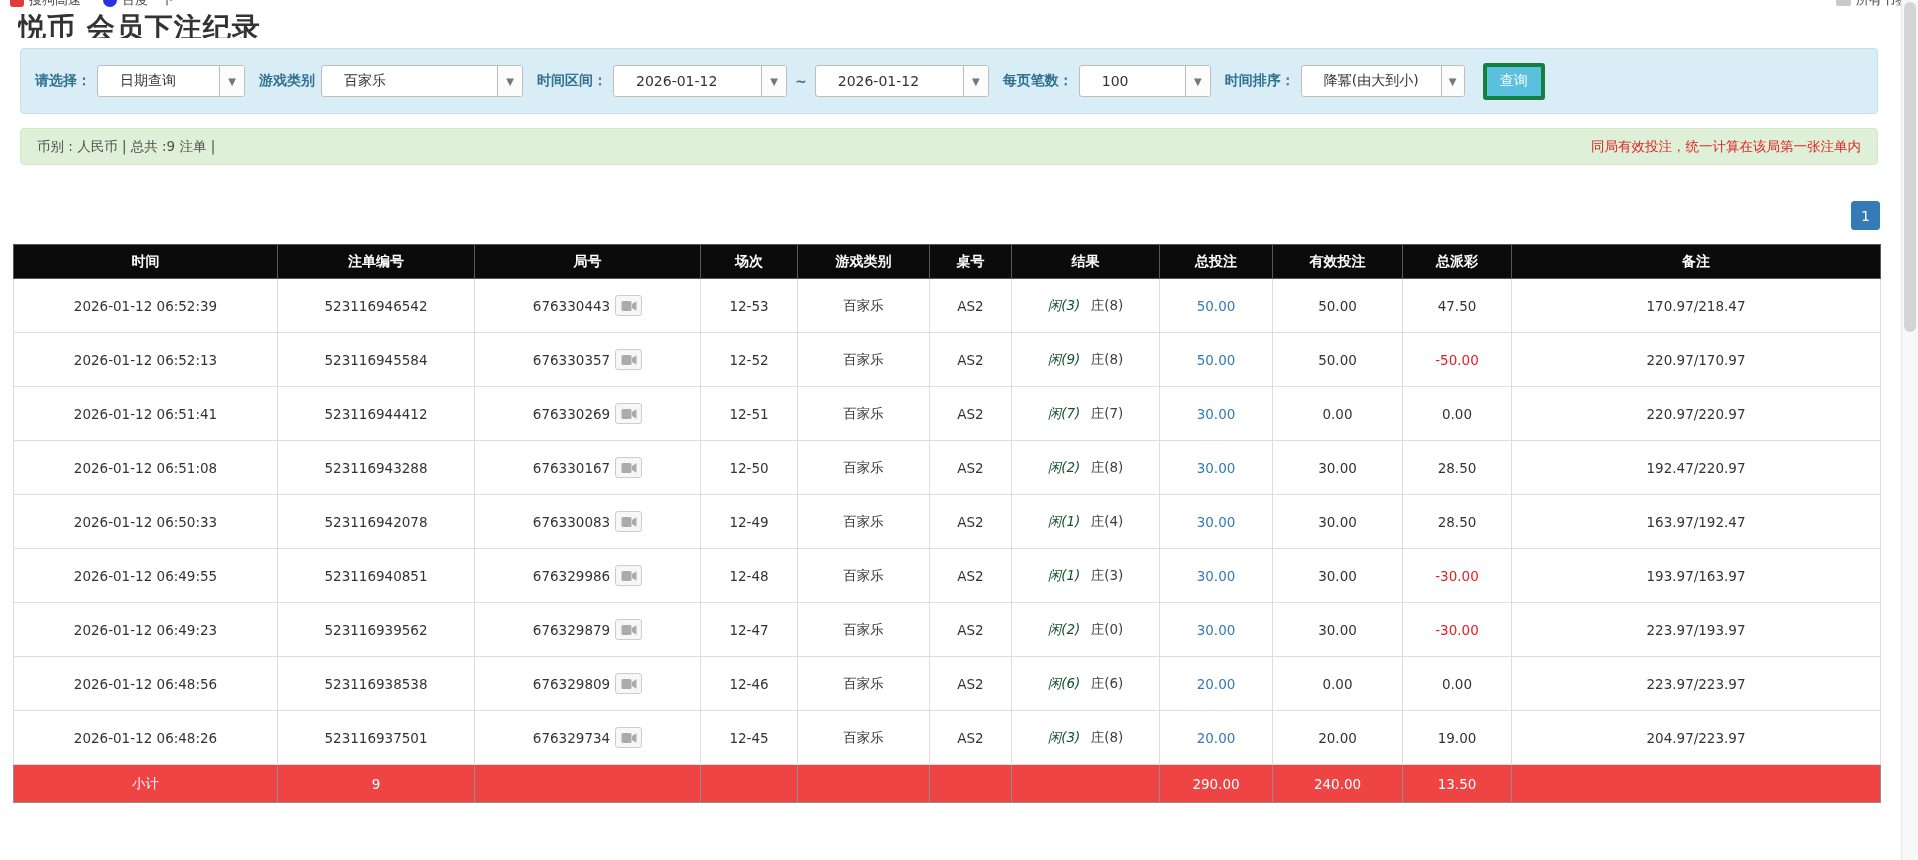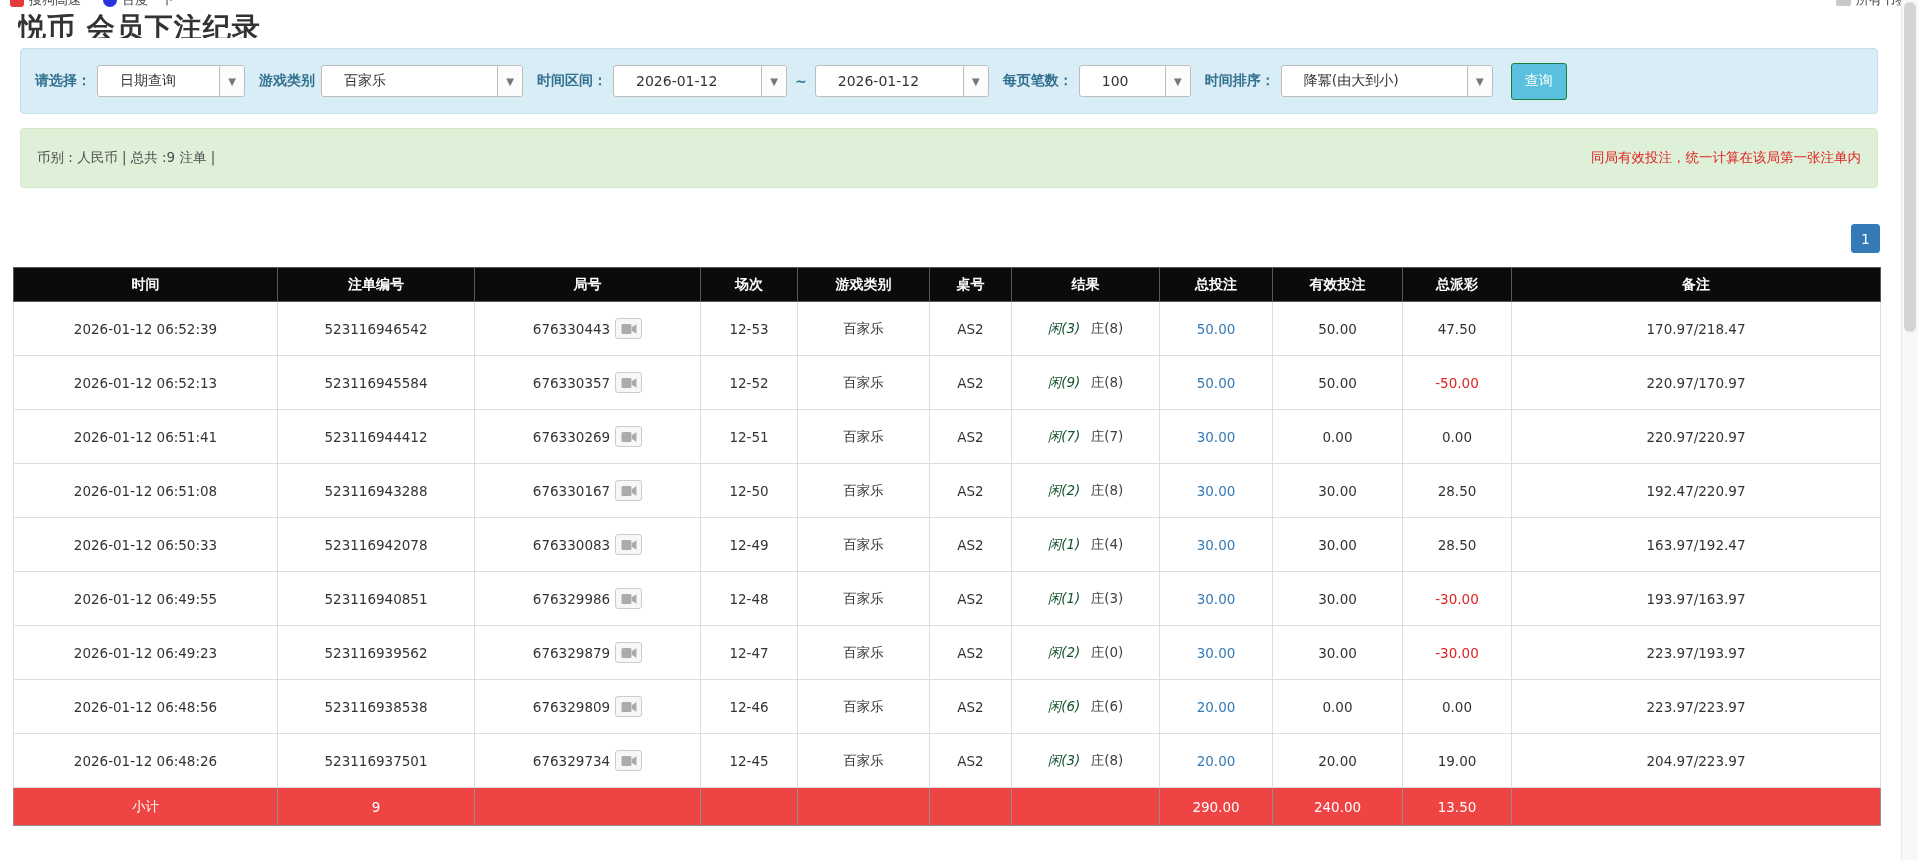--- a/index.html
+++ b/index.html
@@ -29,27 +29,27 @@
     border:1px solid #c4e0ee; border-radius:4px; display:flex; align-items:center;
     padding:0 14px; font-size:14px; white-space:nowrap; }
   .flabel { color:#31708f; font-weight:bold; margin:0 6px 0 14px; }
   .flabel.first { margin-left:0; }
   .tilde { color:#31708f; margin:0 8px; font-weight:bold; }
   .combo { display:inline-flex; align-items:stretch; height:32px; background:#fff;
     border:1px solid #bdbdbd; border-radius:3px; overflow:hidden; cursor:pointer; }
   .combo-value { display:flex; align-items:center; padding:0 22px; color:#333; flex:1; }
   .combo-arrow { display:flex; align-items:center; justify-content:center; width:25px;
     border-left:1px solid #bdbdbd; background:#fcfcfc; color:#777; font-size:10px; }
-  .c1{width:148px} .c2{width:202px} .c3{width:174px} .c4{width:174px} .c5{width:112px} .c6{width:212px}
+  .c1{width:148px} .c2{width:202px} .c3{width:174px} .c4{width:174px} .c5{width:132px} .c6{width:164px}
   .search-btn { margin-left:18px; height:37px; padding:0 13px; background:#5bc0de;
-    border:1px solid #15803d; border-radius:3px; color:#fff; font-size:14px; cursor:pointer;
+    border:4px solid #15803d; border-radius:3px; color:#fff; font-size:14px; cursor:pointer;
     font-family:inherit; }
 
   
-  .summary-bar { margin:14px 40px 0 20px; height:60px; background:#dff0d8;
+  .summary-bar { margin:14px 40px 0 20px; height:37px; background:#dff0d8;
     border:1px solid #d6e9c6; border-radius:4px; display:flex; align-items:center;
     justify-content:space-between; padding:0 16px; font-size:13.5px; }
   .summary-left { color:#4c4c4c; }
   .summary-right { color:#e02222; }
 
   
   .pagination { margin:36px 38px 0 0; text-align:right; }
   .page-btn { display:inline-block; min-width:29px; height:29px; line-height:29px;
     background:#337ab7; border:1px solid #337ab7; border-radius:3px; color:#fff;
     font-size:14px; text-align:center; cursor:pointer; }

